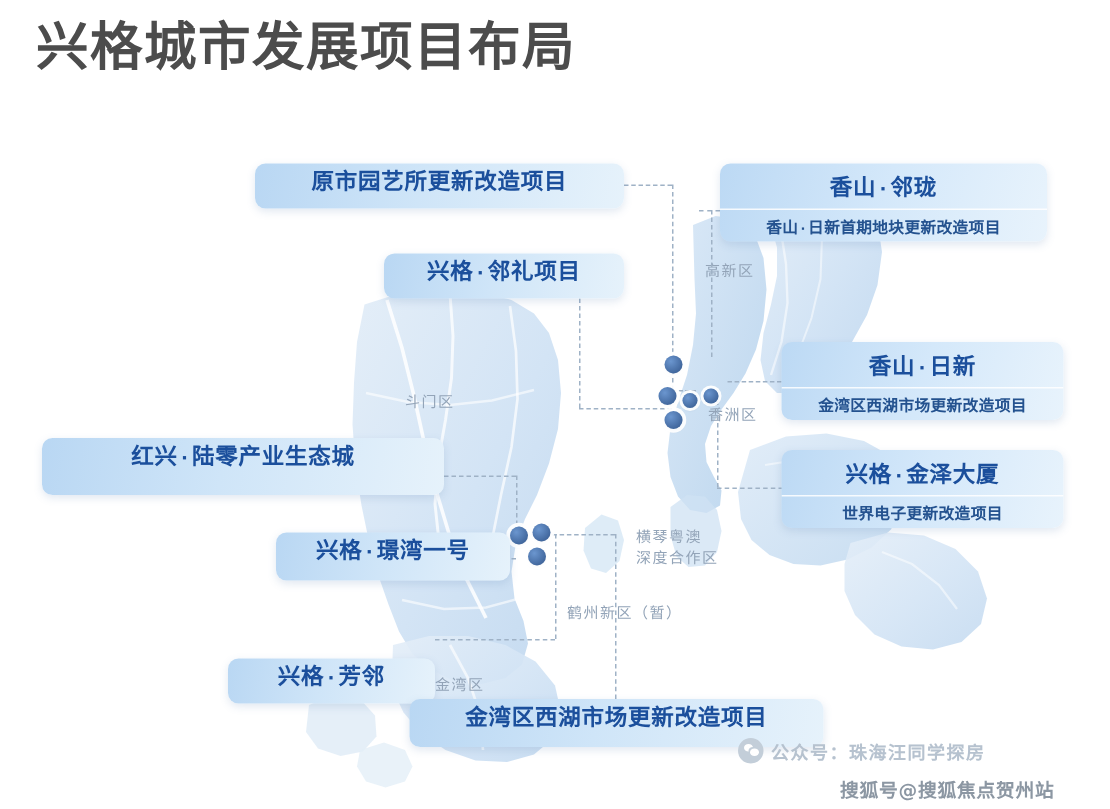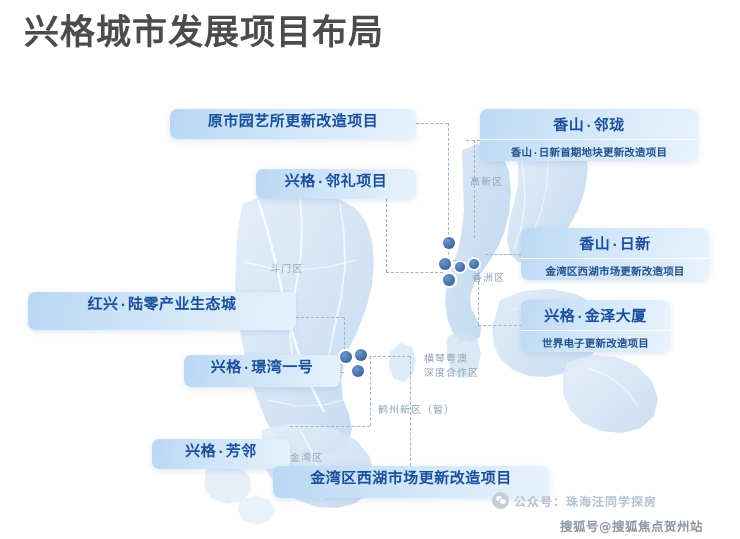--- a/index.html
+++ b/index.html
@@ -275,21 +275,21 @@
 
   <div class="chip dual" style="left:521px;top:228px;width:188px;height:52px;">
     <div class="row-top">
       <span class="chip-title">香山·日新</span>
     </div>
     <div class="row-bot">
       <span class="chip-sub">金湾区西湖市场更新改造项目</span>
     </div>
   </div>
 
-  <div class="chip dual" style="left:521px;top:300px;width:149px;height:52px;">
+  <div class="chip dual" style="left:521px;top:300px;width:188px;height:52px;">
     <div class="row-top">
       <span class="chip-title">兴格·金泽大厦</span>
     </div>
     <div class="row-bot">
       <span class="chip-sub">世界电子更新改造项目</span>
     </div>
   </div>
 
   <div class="wm-wechat">
     <span class="wm-icon"></span>

